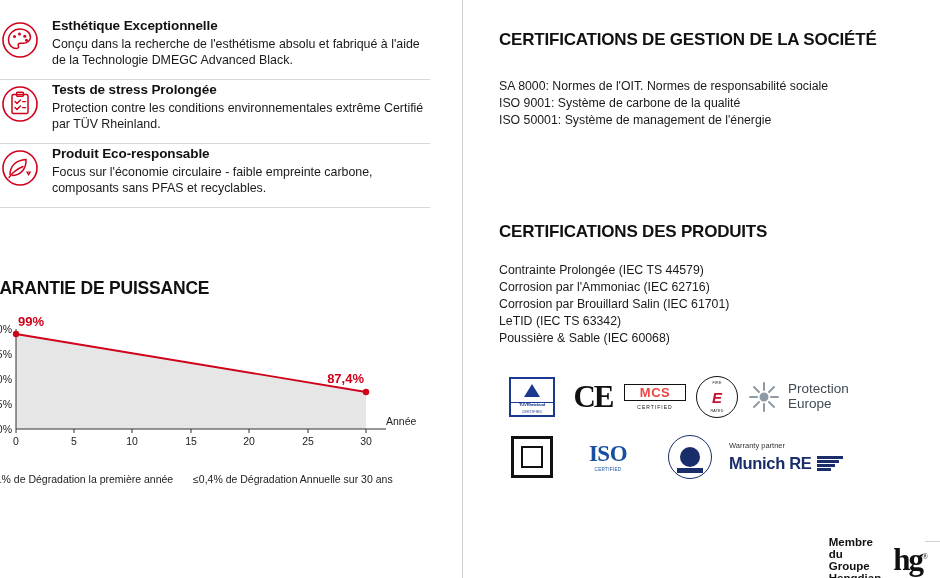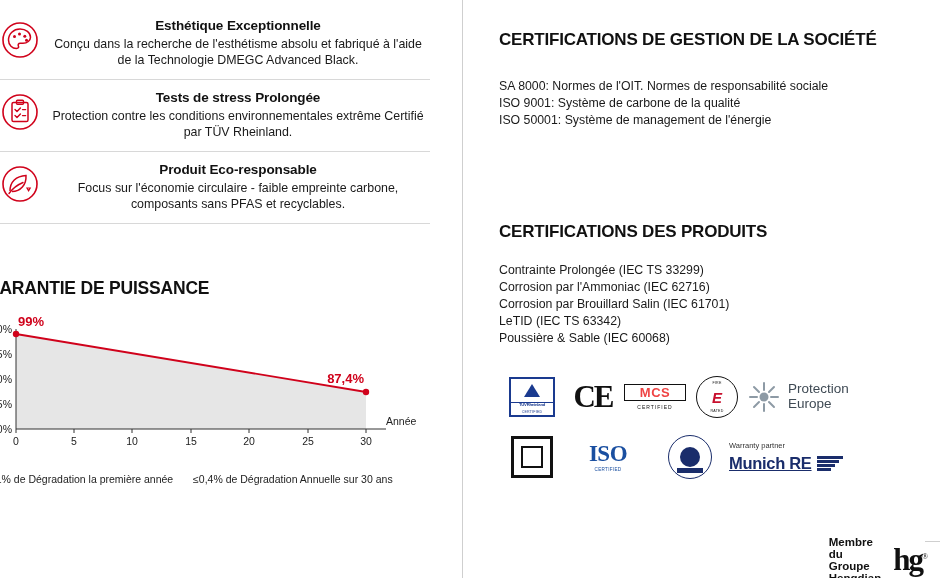--- a/index.html
+++ b/index.html
@@ -29,24 +29,23 @@
   .feature-list {
     position: absolute;
     left: 0; top: 18px;
     width: 430px;
   }
   .feature {
     position: relative;
     display: flex;
     align-items: flex-start;
     padding: 0 0 10px 0;
-    margin-bottom: 10px;
+    margin-bottom: 2px;
     border-bottom: 1px solid #d8d8d8;
     min-height: 62px;
-    text-align: center;
   }
   .feature:last-child { border-bottom: 1px solid #d8d8d8; }
   .feature-icon {
     width: 52px;
     min-width: 52px;
     display: flex;
     align-items: flex-start;
     justify-content: flex-start;
     padding-left: 0px;
     padding-top: 2px;
@@ -210,21 +209,21 @@
     border: 1.5px solid #1a2d6b;
     display:flex; align-items:center; justify-content:center;
     position:relative; background:#fff;
   }
   .blue-seal-core { width:20px; height:20px; border-radius:50%; background:#1a2d6b; }
   .blue-seal-bar { position:absolute; bottom:5px; left:8px; right:8px; height:5px; background:#1a2d6b;}
 
   .munich { display:flex; flex-direction:column; }
   .munich-warranty { font-size: 7.5px; color:#333; margin-bottom:4px;}
   .munich-row { display:flex; align-items:center; }
-  .munich-name { font-size: 16.5px; font-weight:bold; color:#1a2d6b; letter-spacing:-0.3px;text-decoration:underline;}
+  .munich-name { font-size: 16.5px; font-weight:bold; color:#1a2d6b; letter-spacing:-0.3px;}
   .munich-bars { margin-left:5px; display:flex; flex-direction:column; gap:1.5px; }
   .munich-bars i { display:block; height:2.5px; background:#1a2d6b; }
 
   
   .footer {
     position: absolute;
     left: 462px; right: 0; bottom: 0;
     height: 37px;
     border-top: 1px solid #cfcfcf;
     display: flex;
@@ -355,21 +354,21 @@
 
     <div class="cert-soc-list">
       <div>SA 8000: Normes de l'OIT. Normes de responsabilité sociale</div>
       <div>ISO 9001: Système de carbone de la qualité</div>
       <div>ISO 50001: Système de management de l'énergie</div>
     </div>
 
     <h2 class="section-title cert-prod-title">CERTIFICATIONS DES PRODUITS</h2>
 
     <div class="cert-prod-list">
-      <div>Contrainte Prolongée (IEC TS 33299)</div>
+      <div>Contrainte Prolongée (IEC TS 44579)</div>
       <div>Corrosion par l'Ammoniac (IEC 62716)</div>
       <div>Corrosion par Brouillard Salin (IEC 61701)</div>
       <div>LeTID (IEC TS 63342)</div>
       <div>Poussière &amp; Sable (IEC 60068)</div>
     </div>
 
     <div class="logo-row logo-row-1">
 
       <div class="logo-box" style="width:62px;">
         <div class="tuv">

